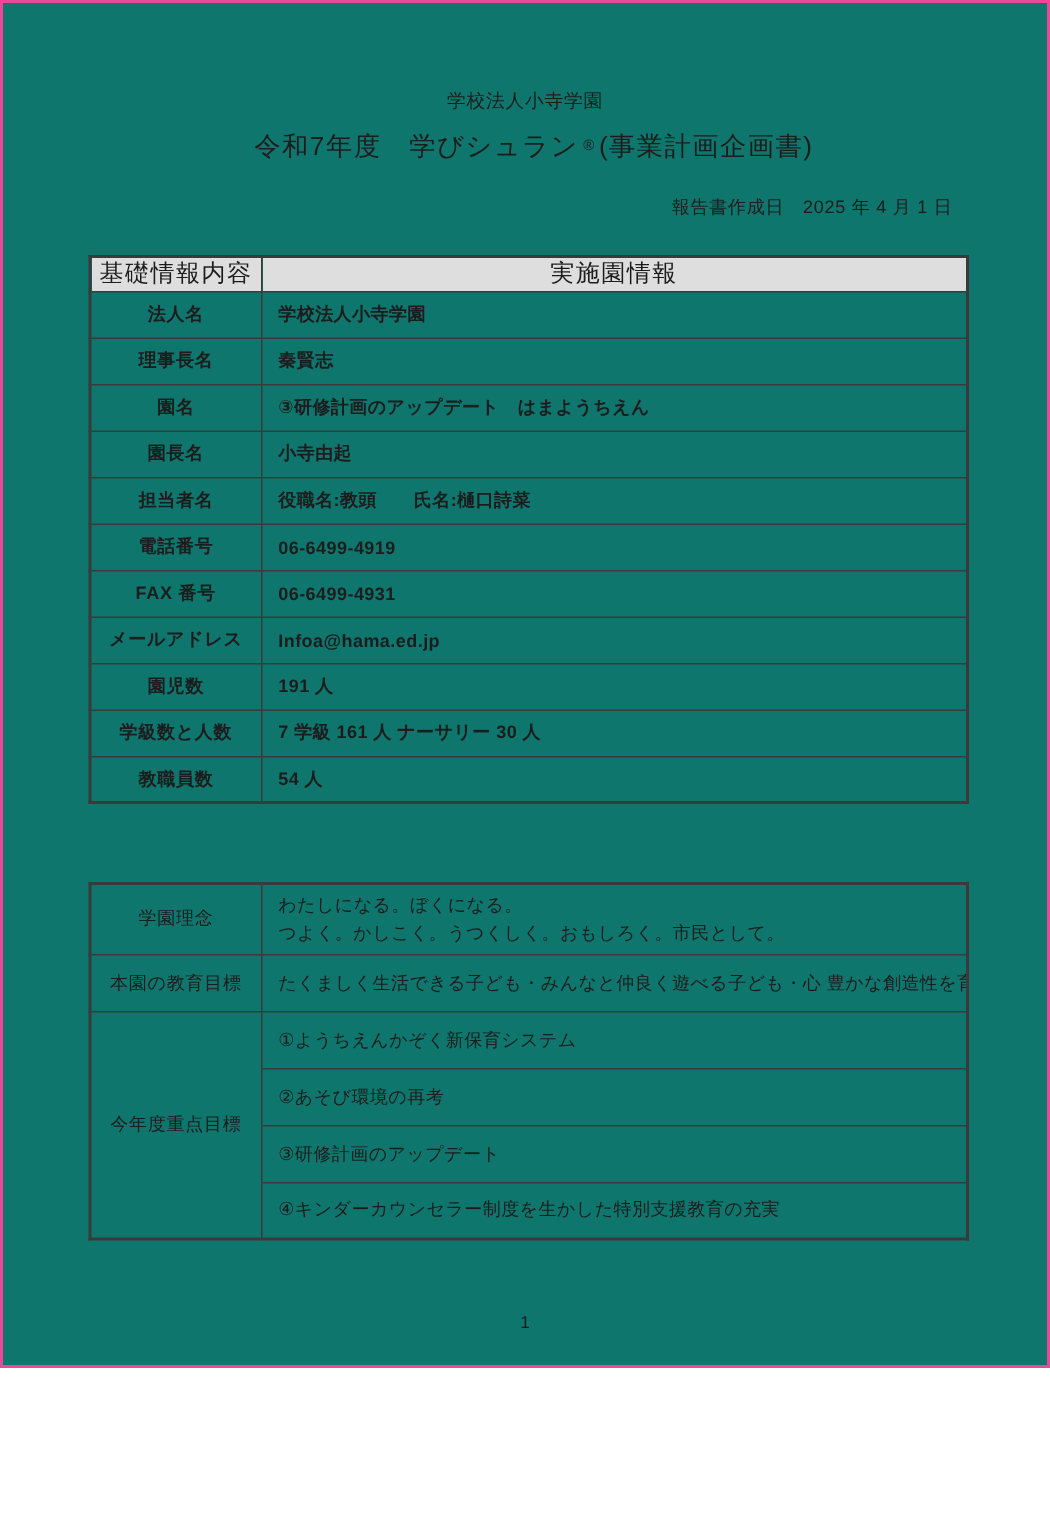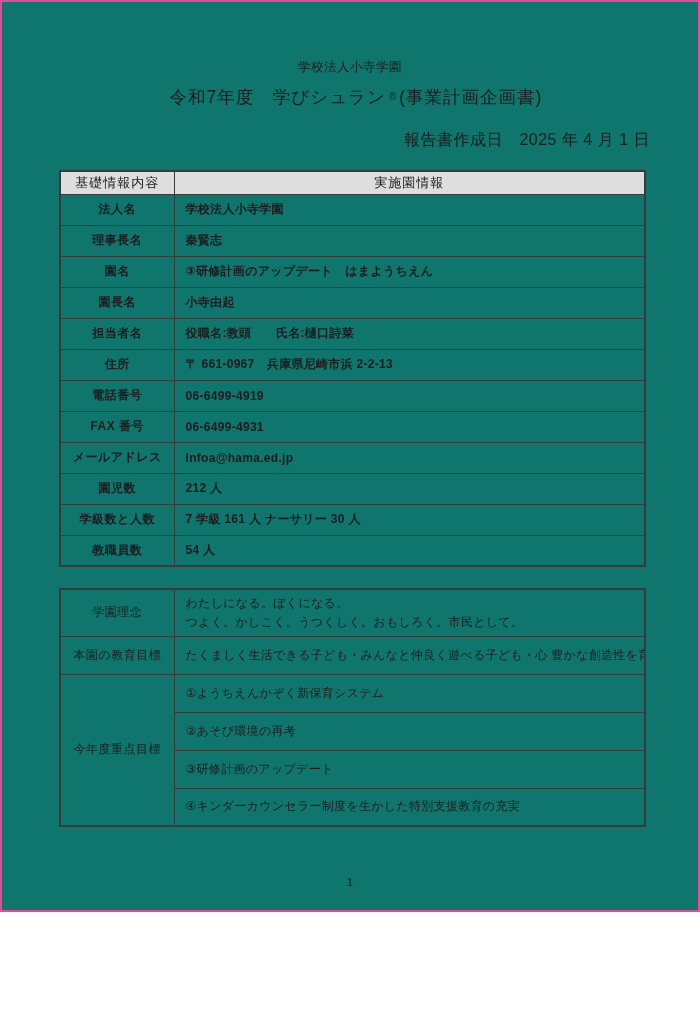--- a/index.html
+++ b/index.html
@@ -21,22 +21,22 @@
     text-align:center; font-size:12.5px; letter-spacing:0.5px; color:#1c1c1c;
   }
   .doc-title {
     position:absolute; top:83px; left:0; width:100%;
     text-align:center; font-size:17.5px; letter-spacing:1px; color:#1c1c1c;padding-left:12px;
   }
   .doc-title .reg-mark {
     font-size:10px; vertical-align:3px; margin:0 2px 0 3px;
   }
   .report-date {
-    position:absolute; top:128px; right:48px;
-    font-size:16px; letter-spacing:0.5px;
+    position:absolute; top:128px; right:63px;
+    font-size:12px; letter-spacing:0.5px;
   }
   table.doc-table {
     position:absolute; left:57px; width:587px;
     border-collapse:collapse;
     table-layout:fixed;
     font-size:12px;
     color:#1c1c1c;
   }
   table.doc-table.basic { top:168px; }
   table.doc-table.philosophy { top:586px; }
@@ -46,21 +46,21 @@
     vertical-align:middle;
     overflow:hidden;
     white-space:nowrap;
   }
   table.doc-table { border:2px solid #3a3a3a; }
   col.label-col { width:114px; }
   th.col-header {
     background:#dedede;
     height:23px;
     text-align:center;
-    font-size:13px;
+    font-size:16px;
     letter-spacing:1px;
   }
   td.row-label {
     text-align:center;
     letter-spacing:0.5px;
   }
   td.row-value {
     text-align:left;
     padding-left:11px;
     letter-spacing:0.3px;
@@ -114,38 +114,34 @@
       </tr>
       <tr>
         <td class="row-label">園長名</td>
         <td class="row-value">小寺由起</td>
       </tr>
       <tr>
         <td class="row-label">担当者名</td>
         <td class="row-value">役職名:教頭　　氏名:樋口詩菜</td>
       </tr>
       <tr>
-        <td class="row-label">住所</td>
-        <td class="row-value">〒 661-0967　兵庫県尼崎市浜 2-2-13</td>
-      </tr>
-      <tr>
         <td class="row-label">電話番号</td>
         <td class="row-value">06-6499-4919</td>
       </tr>
       <tr>
         <td class="row-label">FAX 番号</td>
         <td class="row-value">06-6499-4931</td>
       </tr>
       <tr>
         <td class="row-label">メールアドレス</td>
         <td class="row-value">Infoa@hama.ed.jp</td>
       </tr>
       <tr>
         <td class="row-label">園児数</td>
-        <td class="row-value">212 人</td>
+        <td class="row-value">191 人</td>
       </tr>
       <tr>
         <td class="row-label">学級数と人数</td>
         <td class="row-value">7 学級 161 人 ナーサリー 30 人</td>
       </tr>
       <tr>
         <td class="row-label">教職員数</td>
         <td class="row-value">54 人</td>
       </tr>
     </tbody>

